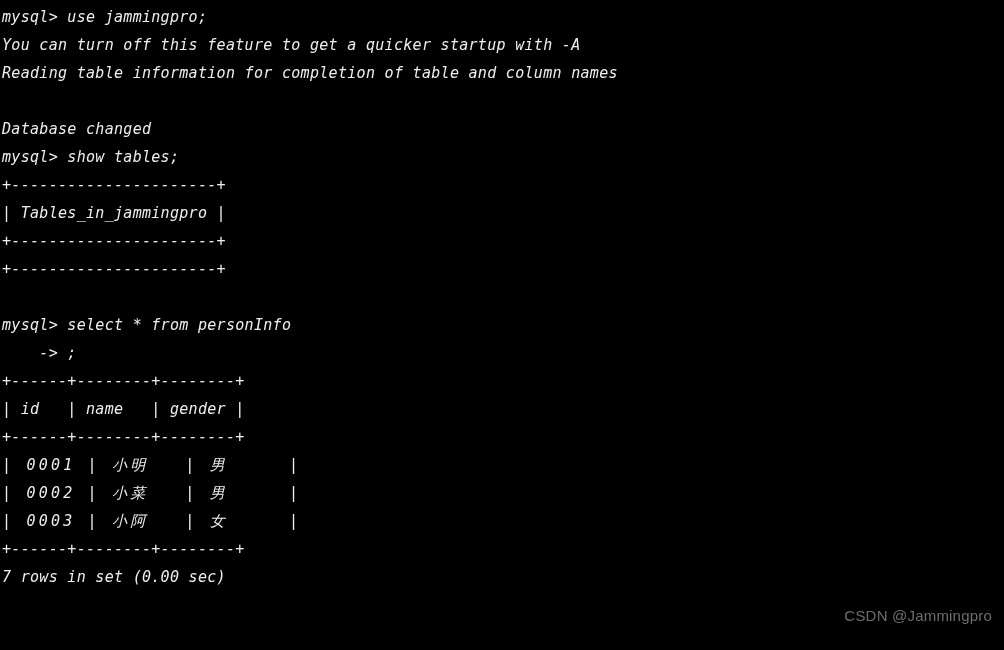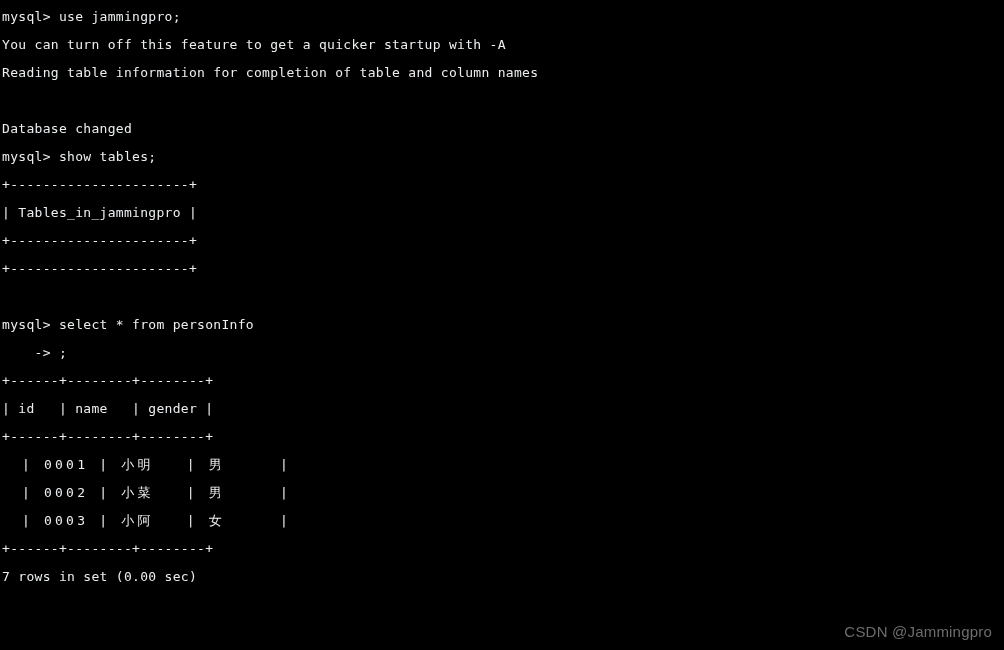--- a/index.html
+++ b/index.html
@@ -19,39 +19,39 @@
     width: 1004px;
     height: 650px;
     background: #000000;
     box-sizing: border-box;
     padding: 3px 0 0 0;
   }
   .line {
     display: block;
     height: 28px;
     line-height: 28px;
-    font-size: 13px;
+    font-size: 15px;
     letter-spacing: 0.30px;
     color: #eceff1;
     white-space: pre;
     padding-left: 2px;
     font-family: "DejaVu Sans Mono", "Liberation Mono", monospace;
+    font-style: italic;
   }
   .line.blank {
     color: transparent;
   }
   
   .cjk {
     letter-spacing: 3.2px;
-    margin-left: 20px;
   }
   #watermark {
     position: absolute;
     right: 12px;
-    bottom: 10px;
+    bottom: 26px;
     font-family: "Liberation Sans", "DejaVu Sans", sans-serif;
     font-size: 15px;
     color: #6d6d6d;
     letter-spacing: 0.2px;
     white-space: pre;
   }
 </style>
 </head>
 <body>
 

